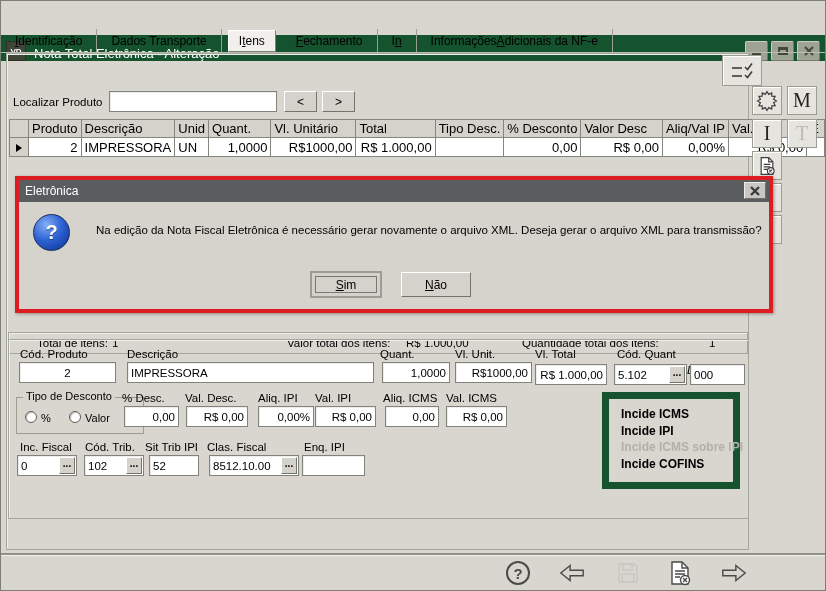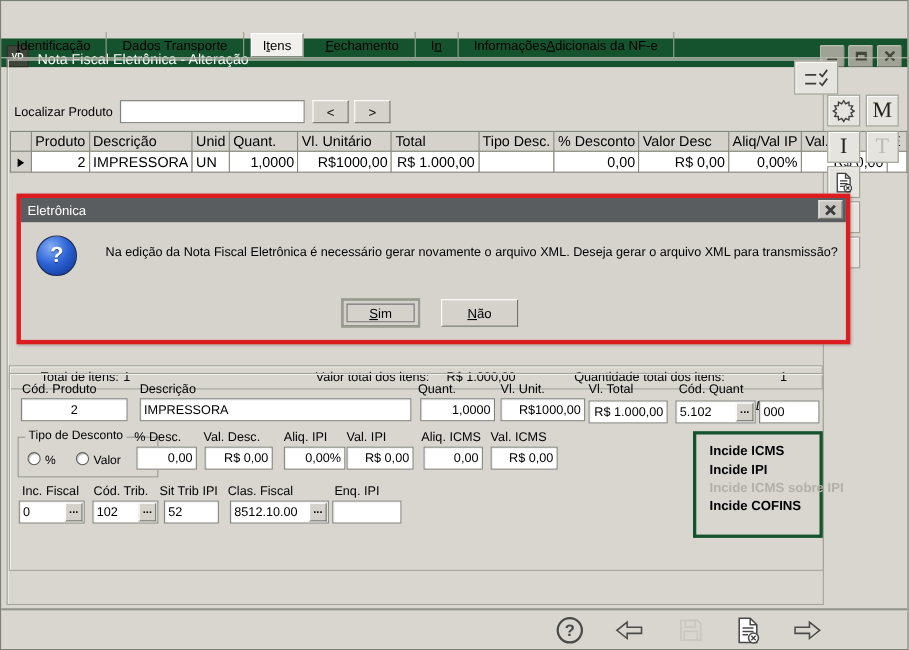--- a/index.html
+++ b/index.html
@@ -40,21 +40,21 @@
   .totals{position:absolute;left:7px;top:311px;width:740px;height:22px;border:1px solid #a3a69a;box-shadow:inset 1px 1px 0 #efeeea;box-sizing:border-box;font-size:11.5px;margin-top:20px;}
   .totals span{position:absolute;top:4px;white-space:nowrap;}
 
   
   .dgroup{position:absolute;left:7px;top:338px;width:741px;height:180px;border:1px solid #a3a69a;box-shadow:inset 1px 1px 0 #efeeea;box-sizing:border-box;}
   .fld{position:absolute;border:1px solid #80837a;background:#fff;font:11.5px "Liberation Sans",sans-serif;padding:0 3px;height:21px;box-sizing:border-box;box-shadow:inset 1px 1px 0 rgba(0,0,0,.07);}
   .dots{position:absolute;width:16px;height:17px;background:#d5d2cb;border:1px solid;border-color:#fff #72766a #72766a #fff;font-size:10px;font-weight:bold;line-height:12px;text-align:center;cursor:pointer;box-sizing:border-box;}
   .gbox{position:absolute;border:1px solid #9a9d90;box-sizing:border-box;}
   .gbox .legend{position:absolute;top:-8px;left:6px;background:#d9d6d0;padding:0 3px;font-size:11px;white-space:nowrap;}
   .radio{display:inline-block;width:10px;height:10px;border-radius:50%;border:1px solid #5c5f55;background:#fff;vertical-align:-1px;margin-right:4px;box-shadow:inset 1px 1px 1px rgba(0,0,0,.25);}
-  .incide{position:absolute;left:621px;top:52px;width:118px;height:97px;border:3px solid #14532d;box-sizing:border-box;padding:7px 0 0 12px;}
+  .incide{position:absolute;left:593px;top:52px;width:138px;height:97px;border:7px solid #14532d;box-sizing:border-box;padding:7px 0 0 12px;}
   .incide div{font-size:12px;font-weight:bold;line-height:16.5px;white-space:nowrap;}
   .incide div.dis{color:#b3b0a8;}
 
   
   .rbtn{position:absolute;background:#e6e4de;border:1px solid #9a9d90;box-shadow:inset 1px 1px 0 #fff;display:flex;align-items:center;justify-content:center;cursor:pointer;box-sizing:border-box;}
   .serifL{font-family:"Liberation Serif",serif;font-size:20px;color:#26261f;}
   .serifL.dis{color:#bdbab2;}
 
   
   .tbsep{position:absolute;left:0;top:552px;width:826px;height:2px;background:#8f9286;border-bottom:1px solid #f2f1ed;}
@@ -70,21 +70,21 @@
   .dbtn{position:absolute;top:92px;width:70px;height:25px;background:#d5d2cb;border:1px solid;border-color:#ffffff #72766a #72766a #ffffff;font-size:12px;display:flex;align-items:center;justify-content:center;cursor:pointer;box-sizing:border-box;}
   .dbtn.focus{border:1px solid #4a4d44;outline:2px solid #9a9d90;outline-offset:-1px;box-shadow:inset 0 0 0 3px #d5d2cb, inset 0 0 0 4px #777;}
 </style>
 </head>
 <body>
 
 <div id="win">
 
   <div class="titlebar">
     <div class="vdicon">VD</div>
-    <div class="wtitle">Nota Fiscal Eletrônica - Alteração</div>
+    <div class="wtitle">Nota Total Eletrônica - Alteração</div>
     <div class="winbtn">
         <span class="g-min"></span>
       </div>
     <div class="winbtn">
         <span class="g-max"></span>
       </div>
     <div class="winbtn">
       <svg width="10" height="10" viewBox="0 0 10 10">
           <path d="M1 1 L9 9 M9 1 L1 9" stroke="#43473c" stroke-width="2.2"></path>
         </svg>

